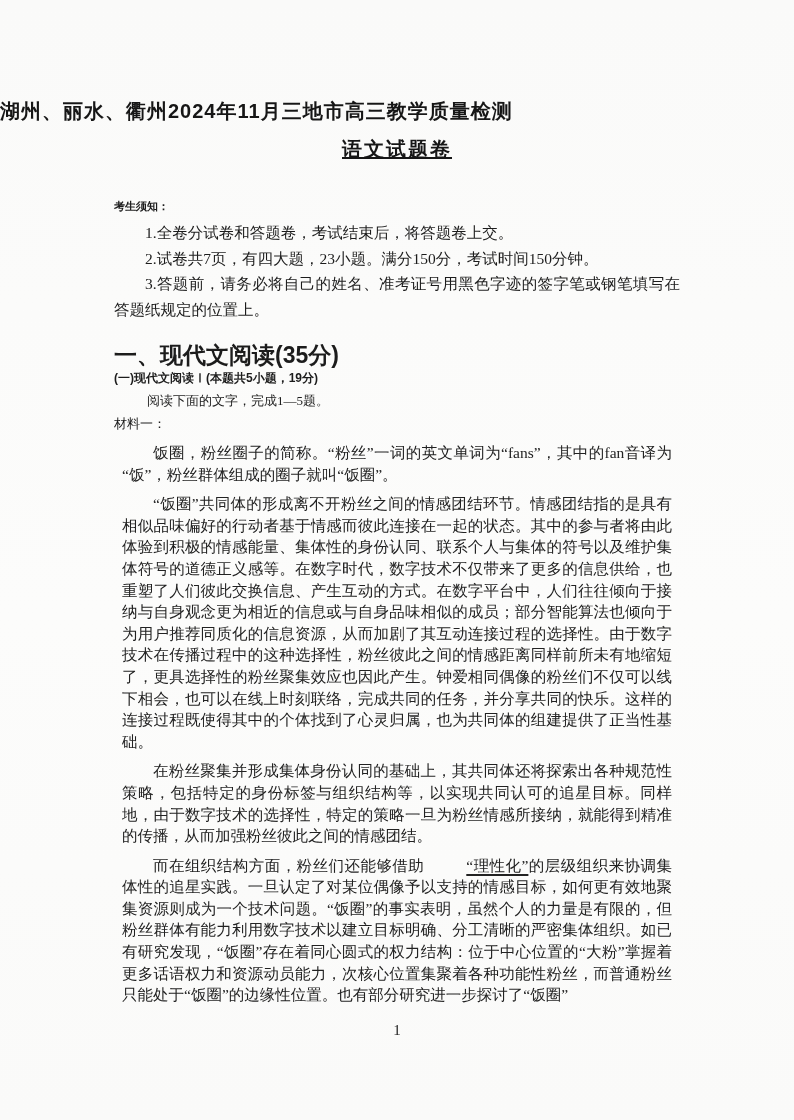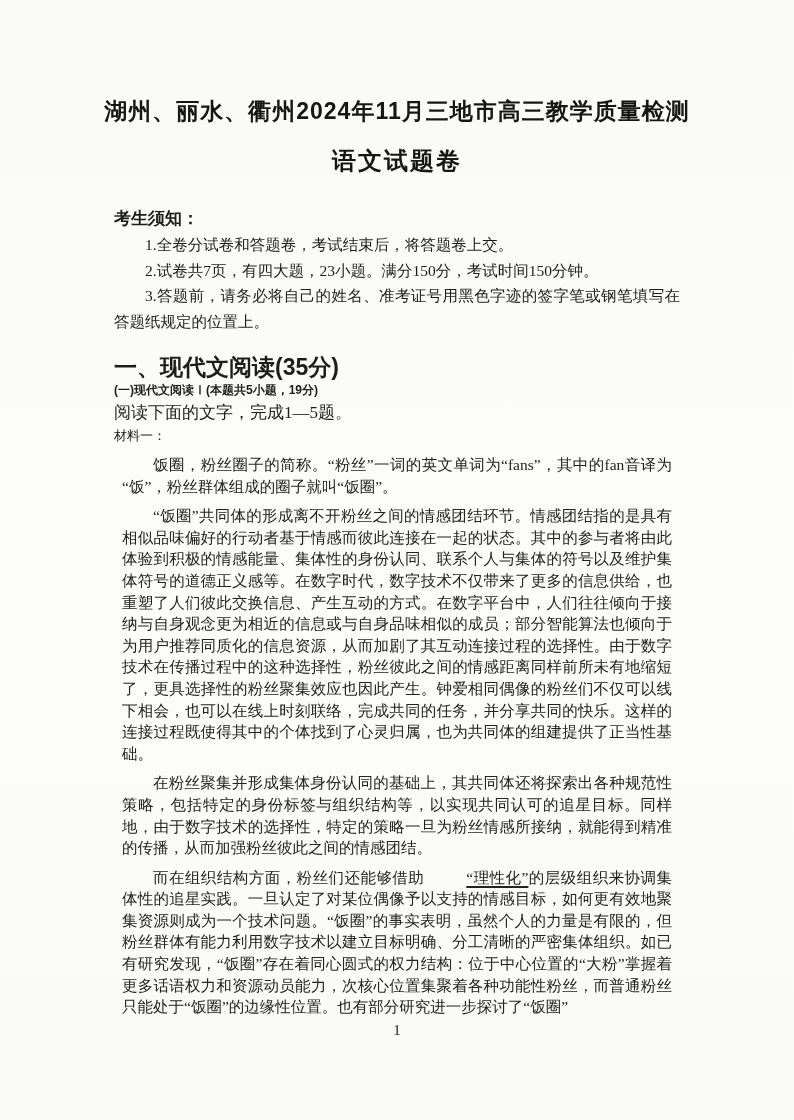--- a/index.html
+++ b/index.html
@@ -12,47 +12,47 @@
     width: 794px;
     height: 1120px;
     margin: 0 auto;
     background: linear-gradient(180deg, #fafaf9 0%, #fcfcfb 55%, #fafaf9 100%);
     color: #1c1c1c;
     overflow: hidden;
     font-family: "Liberation Serif", serif;
   }
   .doc-title {
     padding-top: 96px;
-    text-align: center;
     font-family: "Liberation Sans", sans-serif;
     font-weight: 700;
-    font-size: 23px;
+    font-size: 20px;
     letter-spacing: 1px;
     line-height: 30px;
     color: #161616;
   }
   .doc-subtitle {
-    margin-top: 22px;
+    margin-top: 10px;
     text-align: center;
     font-family: "Liberation Sans", sans-serif;
     font-weight: 700;
-    font-size: 24px;
+    font-size: 20px;
     letter-spacing: 2px;
     line-height: 26px;
     color: #161616;
+    text-decoration: underline;
   }
   .content {
     width: 566px;
     margin: 0 auto;
   }
   .notice-block { margin-top: 20px; }
   .notice-heading {
-    font-family: Liberation Serif, serif;
+    font-family: Liberation Mono, monospace;
     font-weight: 700;
-    font-size: 17px;
+    font-size: 11px;
     line-height: 26px;
     margin-top: 32px;
   }
   .notice-item {
     margin: 0;
     font-size: 15.5px;
     line-height: 25.5px;
     text-indent: 2em;
     text-align: justify;
   }
@@ -63,22 +63,23 @@
     font-size: 23px;
     line-height: 24px;
   }
   .section-subheading {
     font-family: "Liberation Sans", sans-serif;
     font-weight: 700;
     font-size: 12px;
     line-height: 23px;
   }
   .reading-instruction {
-    font-size: 17px;
+    font-size: 13px;
     line-height: 22.5px;
+    margin-left: 33px;
   }
   .material-label {
     font-weight: 400;
     font-size: 13px;
     line-height: 21.5px;
   }
   .passage p {
     margin: 8px;
     font-size: 15.5px;
     line-height: 21.6px;

